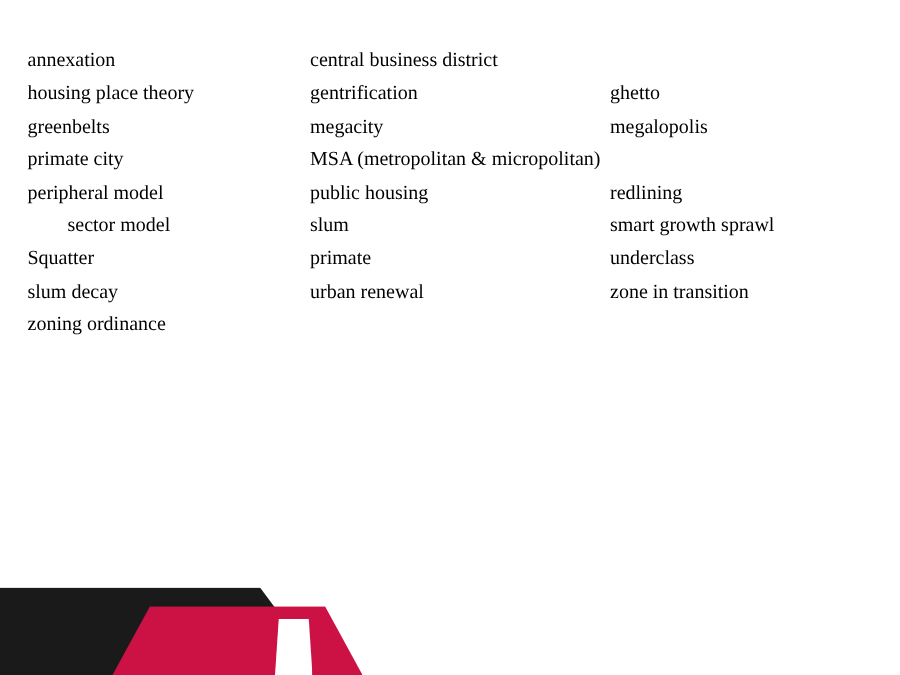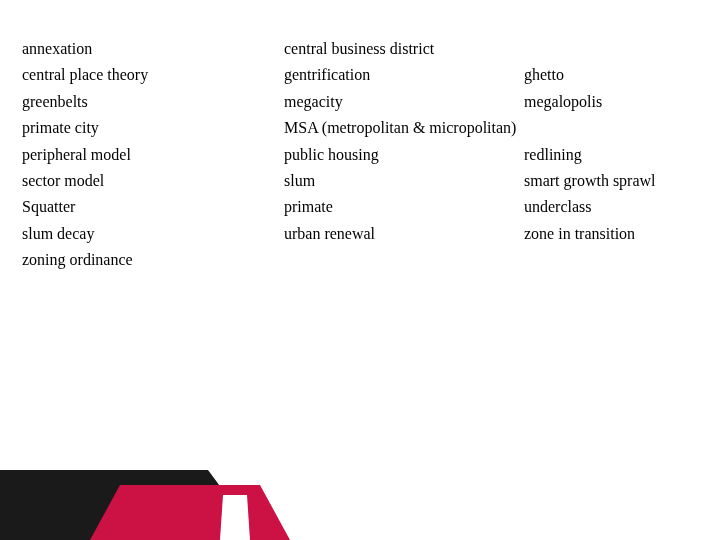--- a/index.html
+++ b/index.html
@@ -43,21 +43,20 @@
       color: #000000;
     }
 
     .left-column {
       min-width: 210px;
       padding-right: 10px;
     }
 
     .right-column {
       flex: 1;
-      margin-left: 36px;
     }
 
     
     .deco-container {
       position: absolute;
       bottom: 0;
       left: 0;
       width: 100%;
       height: 80px;
       z-index: 0;
@@ -98,25 +97,25 @@
 
 <div class="main-container">
   <div class="title-section">
     <div class="title-text"></div>
   </div>
 
   <div class="terms-section">
     <div class="left-column">
 
     <div style="font-family: Georgia, serif; font-size: 16px; line-height: 1.65;">annexation</div>
-        <div style="font-family: Georgia, serif; font-size: 16px; line-height: 1.65;">central place theory</div>
+        <div style="font-family: Georgia, serif; font-size: 16px; line-height: 1.65;">housing place theory</div>
         <div style="font-family: Georgia, serif; font-size: 16px; line-height: 1.65;">greenbelts</div>
         <div style="font-family: Georgia, serif; font-size: 16px; line-height: 1.65;">primate city</div>
         <div style="font-family: Georgia, serif; font-size: 16px; line-height: 1.65;">peripheral model</div>
-        <div style="font-family: Georgia, serif; font-size: 16px; line-height: 1.65;">sector model</div>
+        <div style="font-family: Georgia, serif; font-size: 16px; line-height: 1.65; margin-left: 32px;">sector model</div>
         <div style="font-family: Georgia, serif; font-size: 16px; line-height: 1.65;">Squatter</div>
         <div style="font-family: Georgia, serif; font-size: 16px; line-height: 1.65;">slum decay</div>
         <div style="font-family: Georgia, serif; font-size: 16px; line-height: 1.65;">zoning ordinance</div>
       </div>
     <div class="right-column">
 
     <div style="display: flex; flex-direction: row; font-family: Georgia, serif; font-size: 16px; line-height: 1.65;">
           <span style="min-width: 240px;">central business district</span>
           <span></span>
         </div>

